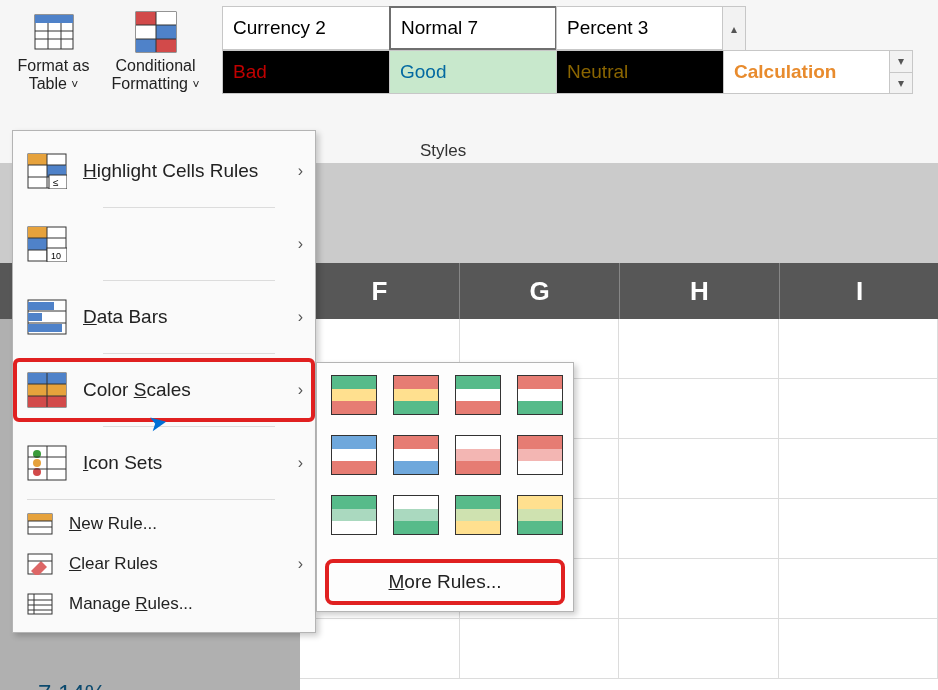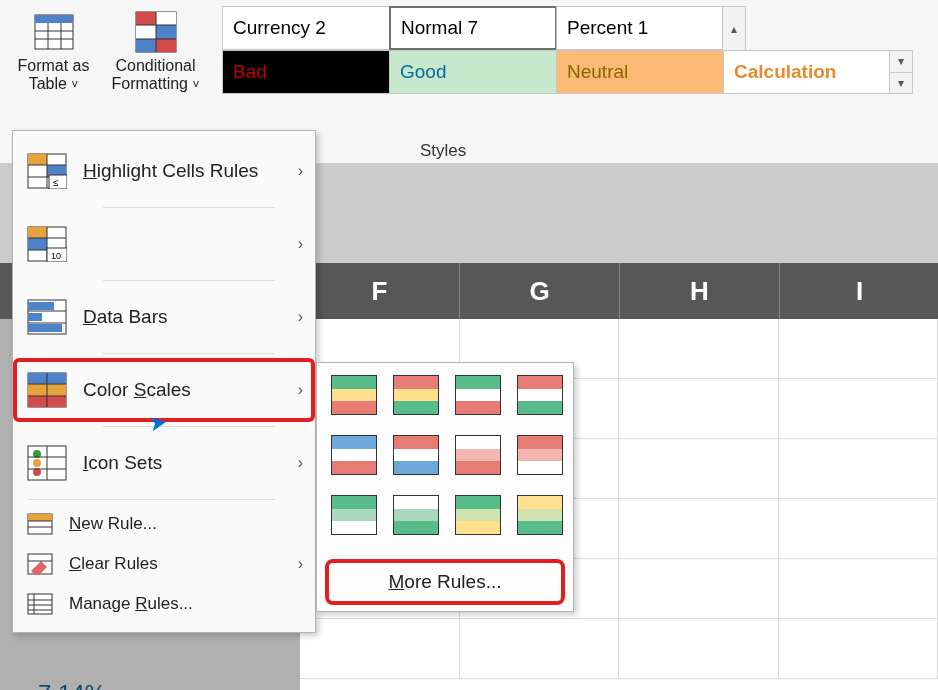--- a/index.html
+++ b/index.html
@@ -197,34 +197,34 @@
 
   <div class="style-gallery">
     <div class="style-row">
       <div class="style-cell">
           <span>Currency 2</span>
         </div>
       <div class="style-cell highlight-border">
           <span>Normal 7</span>
         </div>
       <div class="style-cell">
-          <span>Percent 1</span>
+          <span>Percent 3</span>
         </div>
       <div class="scroll-col" style="height:44px;border-bottom:none">
           <div>▴</div>
         </div>
     </div>
     <div class="style-row">
       <div class="style-cell" style="background:#000000;color:#c00000">
           <span>Bad</span>
         </div>
       <div class="style-cell" style="background:#c8e8cc;color:#0369a1">
           <span>Good</span>
         </div>
-      <div class="style-cell" style="background:#fdba74;color:#8a6500">
+      <div class="style-cell" style="background:#000000;color:#8a6500">
           <span>Neutral</span>
         </div>
       <div class="style-cell" style="color:#e88b2d;font-weight:600">
           <span>Calculation</span>
         </div>
       <div class="scroll-col" style="height:44px">
         <div>▾</div>
         <div>▾</div>
       </div>
     </div>

